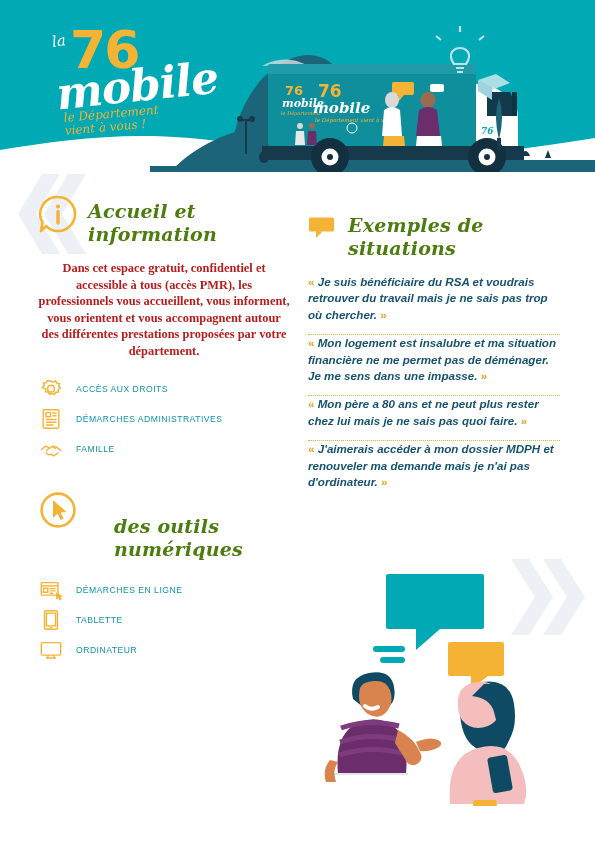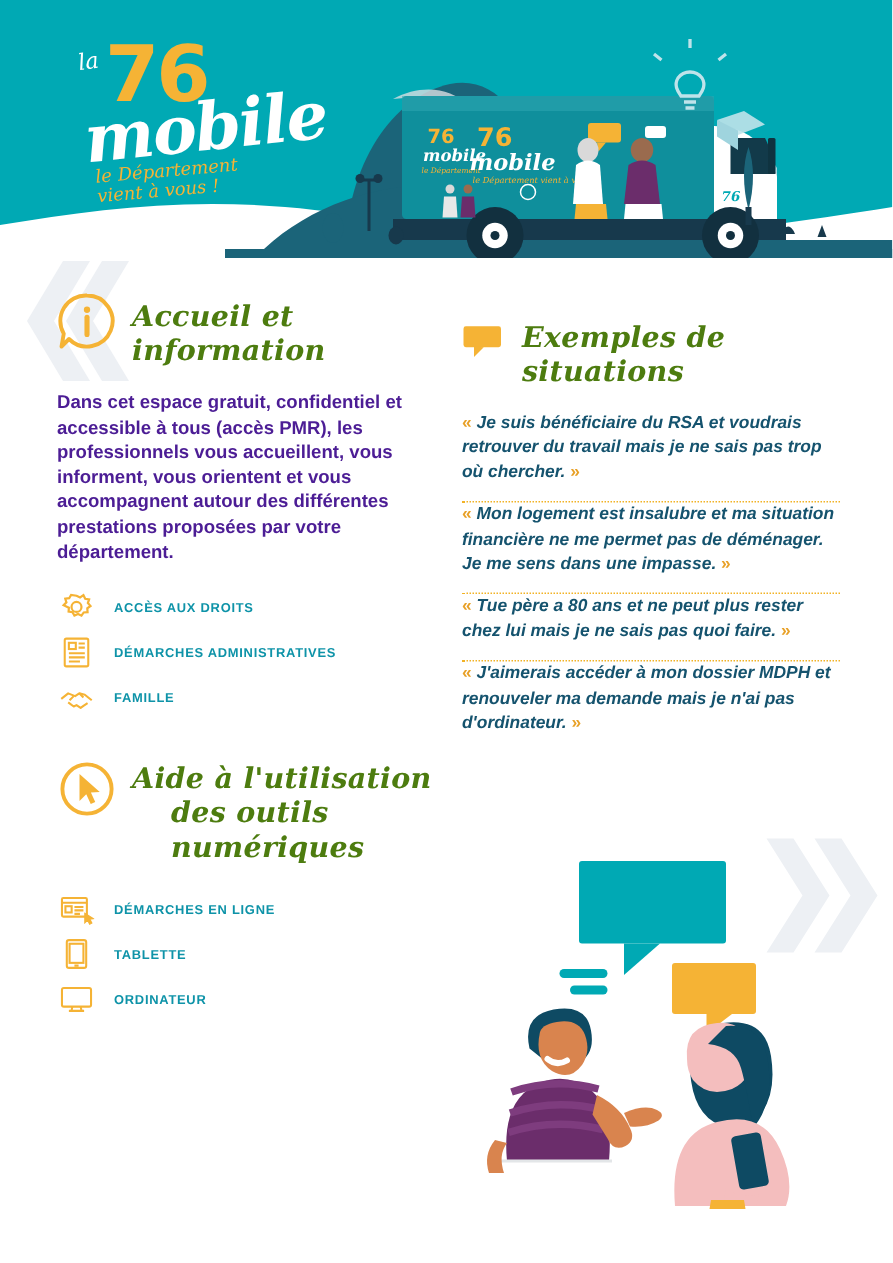--- a/index.html
+++ b/index.html
@@ -38,30 +38,30 @@
   .head-icon { flex: 0 0 auto; width: 40px; height: 40px; position: relative; }
   .head-icon.small { width: 30px; height: 24px; margin-top: 8px; }
   .head-title {
     font-family: "DejaVu Serif", serif; font-style: italic; font-weight: bold;
     font-size: 19px; line-height: 23px; color: #4d7c0f; padding-top: 6px;
     letter-spacing: 0.2px;
   }
   .head-title.two-line { padding-top: 2px; }
 
   .body-text {
-    font-family: Liberation Sans, sans-serif; font-weight: bold;
-    font-size: 12.4px; line-height: 16.6px; color: #4c1d95; position: relative; z-index: 2;
+    font-family: Liberation Serif, serif; font-weight: bold;
+    font-size: 12.4px; line-height: 16.6px; color: #b91c1c; position: relative; z-index: 2; text-align: center;
   }
 
   
   .svc-list { margin-top: 14px; position: relative; z-index: 2; }
   .svc-item { display: flex; align-items: center; gap: 12px; height: 30px; }
   .svc-ico { flex: 0 0 auto; width: 26px; height: 26px; display:flex; align-items:center; justify-content:center; }
   .svc-label {
-    font-family: "Liberation Sans", sans-serif; font-weight: bold;
+    font-family: "Liberation Sans", sans-serif; font-weight: normal;
     font-size: 8.6px; letter-spacing: 0.5px; color: #0E93A8;
   }
 
   
   .quote-list { position: relative; z-index: 2; }
   .quote {
     font-family: "Liberation Sans", sans-serif; font-style: italic; font-weight: bold;
     font-size: 11.6px; line-height: 16.4px; color: #15536E;
     padding: 0 0 11px 0; position: relative;
   }
@@ -235,21 +235,21 @@
       </div>
 
       <div class="section-head" style="margin-top:26px;">
         <span class="head-icon">
           <svg viewBox="0 0 40 40" width="40" height="40">
             <circle cx="20" cy="20" r="16.4" fill="none" stroke="#F5B335" stroke-width="2.6"></circle>
             <path d="M15,10 L15,28 L19.5,23.5 L22.5,30 L25.5,28.6 L22.6,22.4 L28.5,22 Z" fill="#F5B335"></path>
           </svg>
         </span>
         <span class="head-title two-line">
-          <span>Aide à l'utilisation</span><br>
+          <br>
           <span style="padding-left:26px; display:inline-block;">des outils numériques</span>
         </span>
       </div>
 
 
       <div class="svc-list">
         <div class="svc-item">
           <span class="svc-ico">
             <svg viewBox="0 0 26 26" width="24" height="24" fill="none" stroke="#F5B335" stroke-width="1.5">
               <rect x="2.5" y="5" width="18" height="13.5" rx="1"></rect>
@@ -309,21 +309,21 @@
 
         <div class="quote">
           <span class="qm">«</span>
           <span>Mon logement est insalubre et ma situation financière ne me permet pas de déménager. Je me sens dans une impasse.</span>
           <span class="qm">»</span>
         </div>
         <div class="q-sep"></div>
 
         <div class="quote">
           <span class="qm">«</span>
-          <span>Tue père a 80 ans et ne peut plus rester chez lui mais je ne sais pas quoi faire.</span>
+          <span>Mon père a 80 ans et ne peut plus rester chez lui mais je ne sais pas quoi faire.</span>
           <span class="qm">»</span>
         </div>
         <div class="q-sep"></div>
 
         <div class="quote">
           <span class="qm">«</span>
           <span>J'aimerais accéder à mon dossier MDPH et renouveler ma demande mais je n'ai pas d'ordinateur.</span>
           <span class="qm">»</span>
         </div>
       </div>

